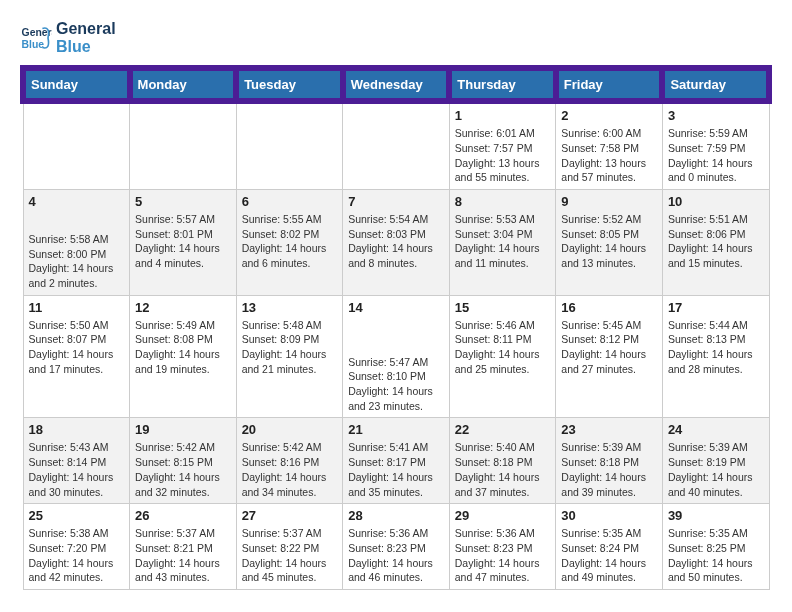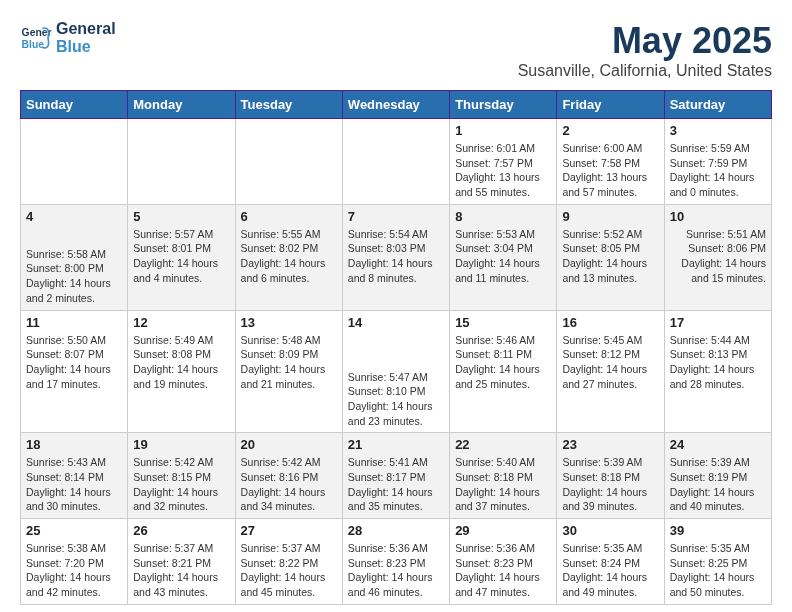--- a/index.html
+++ b/index.html
@@ -42,21 +42,21 @@
       border-collapse: collapse;
       font-size: 11px;
     }
     thead tr th {
       background-color: #2a6fad;
       color: #fff;
       text-align: left;
       padding: 6px 5px;
       font-size: 13px;
       font-weight: bold;
-      border: 1px solid #4c1d95;
+      border: 6px solid #4c1d95;
       margin-left: 21px;
     }
     tbody tr td {
       border: 1px solid #ccc;
       vertical-align: top;
       padding: 4px 5px;
       min-height: 80px;
       background: #fff;
     }
     tbody tr:nth-child(even) td {
@@ -85,24 +85,20 @@
     <svg class="logo-icon" viewBox="0 0 40 40">
       <text x="2" y="18" font-size="13" font-weight="bold" fill="#1a3a5c">General</text>
       <text x="2" y="32" font-size="13" font-weight="bold" fill="#3a8fc9">Blue</text>
       <path d="M28 8 Q38 5 35 20 Q38 35 28 32" stroke="#3a8fc9" stroke-width="2" fill="none"></path>
     </svg>
     <div style="display:flex;flex-direction:column;line-height:1.1;">
       <span style="font-size:16px;font-weight:bold;color:#1a3a5c;">General</span>
       <span style="font-size:16px;font-weight:bold;color:#3a8fc9;">Blue</span>
     </div>
   </div>
-  <div class="title-area">
-    <div class="main-title">May 2025</div>
-    <div class="subtitle">Susanville, California, United States</div>
-  </div>
 </div>
 
 <table>
   <thead>
     <tr id="header-row">
     <th>Sunday</th>
         <th>Monday</th>
         <th>Tuesday</th>
         <th>Wednesday</th>
         <th>Thursday</th>
@@ -176,21 +172,21 @@
         </td>
         <td>
           <div class="day-num">9</div>
           <div class="day-info" style="white-space: pre-line;">Sunrise: 5:52 AM
 Sunset: 8:05 PM
 Daylight: 14 hours
 and 13 minutes.</div>
         </td>
         <td>
           <div class="day-num">10</div>
-          <div class="day-info" style="white-space: pre-line; text-align: right;">Sunrise: 5:51 AM
+          <div class="day-info" style="white-space: pre-line;">Sunrise: 5:51 AM
 Sunset: 8:06 PM
 Daylight: 14 hours
 and 15 minutes.</div>
         </td>
       </tr>
       <tr>
         <td>
           <div class="day-num">11</div>
           <div class="day-info" style="white-space: pre-line;">Sunrise: 5:50 AM
 Sunset: 8:07 PM

